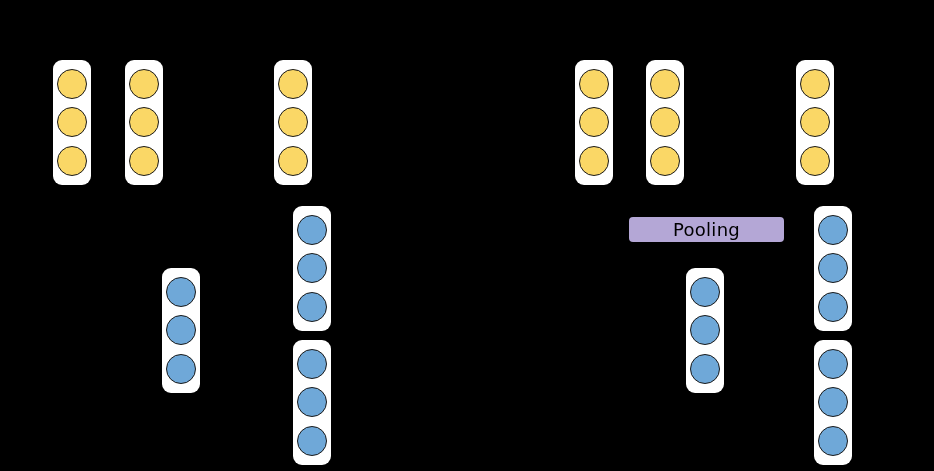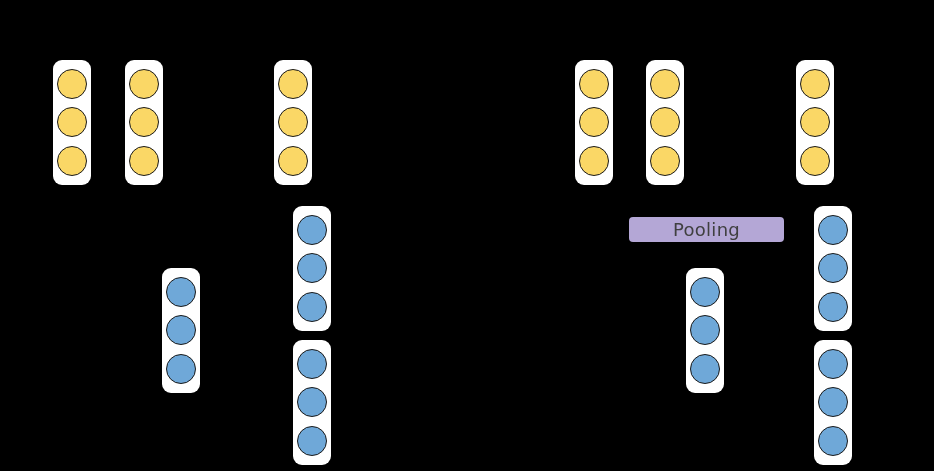--- a/index.html
+++ b/index.html
@@ -37,21 +37,21 @@
   .neuron.blue   { background: #6fa8d8; }
 
   
   .pooling-bar {
     position: absolute;
     background: #b4a7d6;
     border-radius: 4px;
     display: flex;
     align-items: center;
     justify-content: center;
-    color: #404040;
+    color: #000000;
     font-size: 18px;
     letter-spacing: 0.3px;
     box-sizing: border-box;
   }
 </style>
 </head>
 <body>
 
 <div id="canvas">
     <div class="node-column" style="left: 53px; top: 60px; width: 38px; height: 125px; padding: 5px 0px;">

